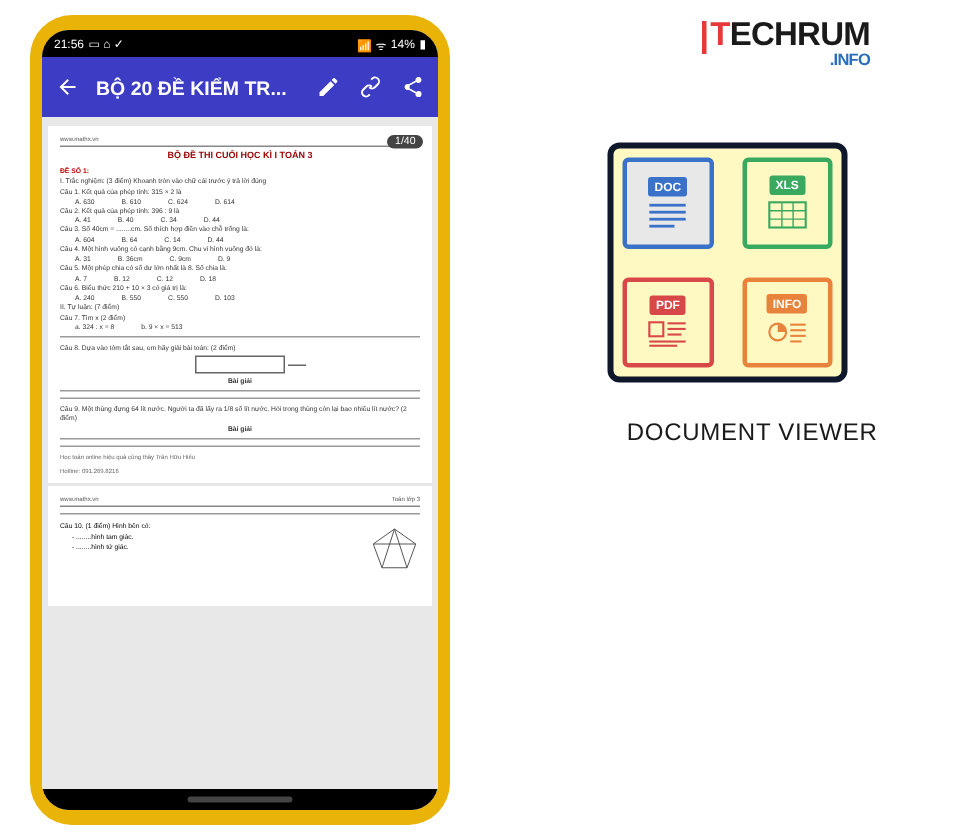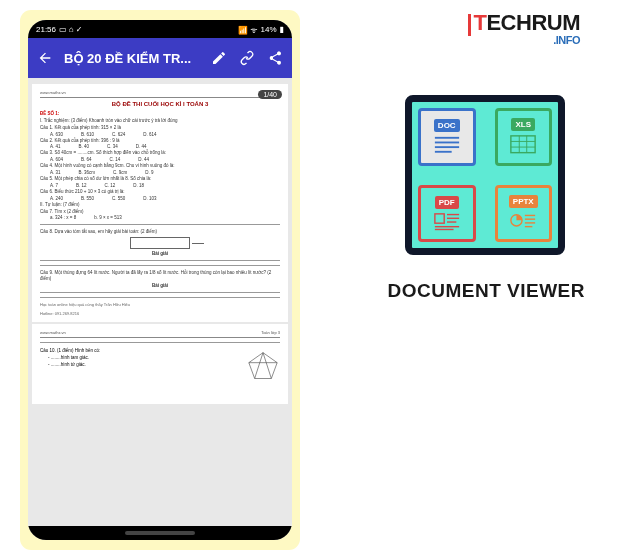--- a/index.html
+++ b/index.html
@@ -1,17 +1,17 @@
 <!DOCTYPE html>
 <html><head>
 <meta charset="utf-8">
 <style>
 *{margin:0;padding:0;box-sizing:border-box;font-family:Arial,sans-serif}
 body{width:640px;height:560px;background:#fff;position:relative}
-.phone{position:absolute;left:20px;top:10px;width:280px;height:540px;background:#fef9c3;border-radius:11px;padding:10px 8px}
+.phone{position:absolute;left:20px;top:10px;width:280px;height:540px;background:#eab308;border-radius:28px;padding:10px 8px}
 .screen{width:100%;height:100%;background:#fff;border-radius:18px;overflow:hidden;display:flex;flex-direction:column}
 .statusbar{height:18px;background:#000;color:#fff;display:flex;justify-content:space-between;align-items:center;padding:0 8px;font-size:8px}
 .statusbar .left{display:flex;gap:3px;align-items:center}
 .statusbar .right{display:flex;gap:3px;align-items:center}
 .appbar{height:40px;background:#3c3cc4;display:flex;align-items:center;padding:0 8px;gap:10px;color:#fff}
 .appbar-title{flex:1;font-size:13px;font-weight:bold;white-space:nowrap;overflow:hidden}
 .appbar svg{width:16px;height:16px}
 .appbar .action{width:18px;height:18px;display:flex;align-items:center;justify-content:center}
 .doc{flex:1;background:#e8e8e8;overflow:hidden;position:relative;padding:4px}
 .page{background:#fff;margin:2px 0;padding:6px 8px;font-size:5px;color:#333;position:relative}
@@ -29,34 +29,34 @@
 .footer-text{font-size:4px;color:#666;margin-top:4px}
 .page2{background:#fff;margin:2px 0;padding:6px 8px;font-size:4.5px;position:relative;min-height:80px}
 .pentagon{width:34px;height:30px;margin:4px auto}
 
 .logo{position:absolute;right:60px;top:10px;font-size:22px;font-weight:900;letter-spacing:-0.5px}
 .logo .bar{display:inline-block;width:3px;height:22px;background:#e63939;margin-right:2px;vertical-align:bottom}
 .logo .t{color:#e63939}
 .logo .rest{color:#1a1a1a}
 .logo .info{display:block;color:#2a6db8;font-size:11px;font-weight:900;text-align:right;margin-top:-2px}
 
-.iconbox{position:absolute;right:75px;top:95px;width:160px;height:160px;border:7px solid #0f172a;border-radius:8px;background:#5eead4;padding:6px;display:grid;grid-template-columns:1fr 1fr;grid-template-rows:1fr 1fr;gap:19px}
+.iconbox{position:absolute;right:75px;top:95px;width:160px;height:160px;border:4px solid #0f172a;border-radius:8px;background:#fef9c3;padding:6px;display:grid;grid-template-columns:1fr 1fr;grid-template-rows:1fr 1fr;gap:19px}
 .ficon{border-radius:4px;display:flex;flex-direction:column;align-items:center;justify-content:center;gap:3px}
 .ficon.doc{border:3px solid #3a72c9}
 .ficon.pdf{border:3px solid #d94848}
 .ficon.xls{border:3px solid #3aa960}
 .ficon.ppt{border:3px solid #e8833c}
 .tag{color:#fff;font-size:8px;font-weight:bold;padding:2px 4px;border-radius:2px}
 .ficon.doc .tag{background:#3a72c9}
 .ficon.pdf .tag{background:#d94848}
 .ficon.xls .tag{background:#3aa960}
 .ficon.ppt .tag{background:#e8833c}
 .ficon svg{width:28px}
 
-.appname{position:absolute;right:55px;top:280px;font-size:19px;font-weight:700;letter-spacing:0.5px;color:#1a1a1a}
+.appname{position:absolute;right:55px;top:280px;font-size:16px;font-weight:400;letter-spacing:0.5px;color:#1a1a1a}
 .navpill{width:70px;height:4px;background:#444;border-radius:2px;margin:0 auto}
 .navarea{height:14px;background:#000;display:flex;align-items:center;justify-content:center}
 </style>
 </head>
 <body>
 
 <div class="phone">
  <div class="screen">
   <div class="statusbar">
    <div class="left">
@@ -217,21 +217,21 @@
   <svg viewBox="0 0 30 20">
         <rect x="2" y="2" width="10" height="10" fill="none" stroke="#d94848" stroke-width="1.5"></rect>
         <rect x="15" y="2" width="13" height="1.5" fill="#d94848"></rect>
         <rect x="15" y="6" width="13" height="1.5" fill="#d94848"></rect>
         <rect x="15" y="10" width="10" height="1.5" fill="#d94848"></rect>
         <rect x="2" y="15" width="26" height="1.5" fill="#d94848"></rect>
         <rect x="2" y="18" width="20" height="1.5" fill="#d94848"></rect>
       </svg>
  </div>
  <div class="ficon ppt">
-  <span class="tag">PPTX</span>
+  <span class="tag">INFO</span>
   <svg viewBox="0 0 30 22">
         <circle cx="8" cy="10" r="6" fill="none" stroke="#e8833c" stroke-width="1.5"></circle>
         <path d="M8 4 A6 6 0 0 1 14 10 L8 10 Z" fill="#e8833c"></path>
         <rect x="17" y="4" width="11" height="1.5" fill="#e8833c"></rect>
         <rect x="17" y="8" width="11" height="1.5" fill="#e8833c"></rect>
         <rect x="17" y="12" width="11" height="1.5" fill="#e8833c"></rect>
         <rect x="17" y="16" width="8" height="1.5" fill="#e8833c"></rect>
       </svg>
  </div>
 </div>

